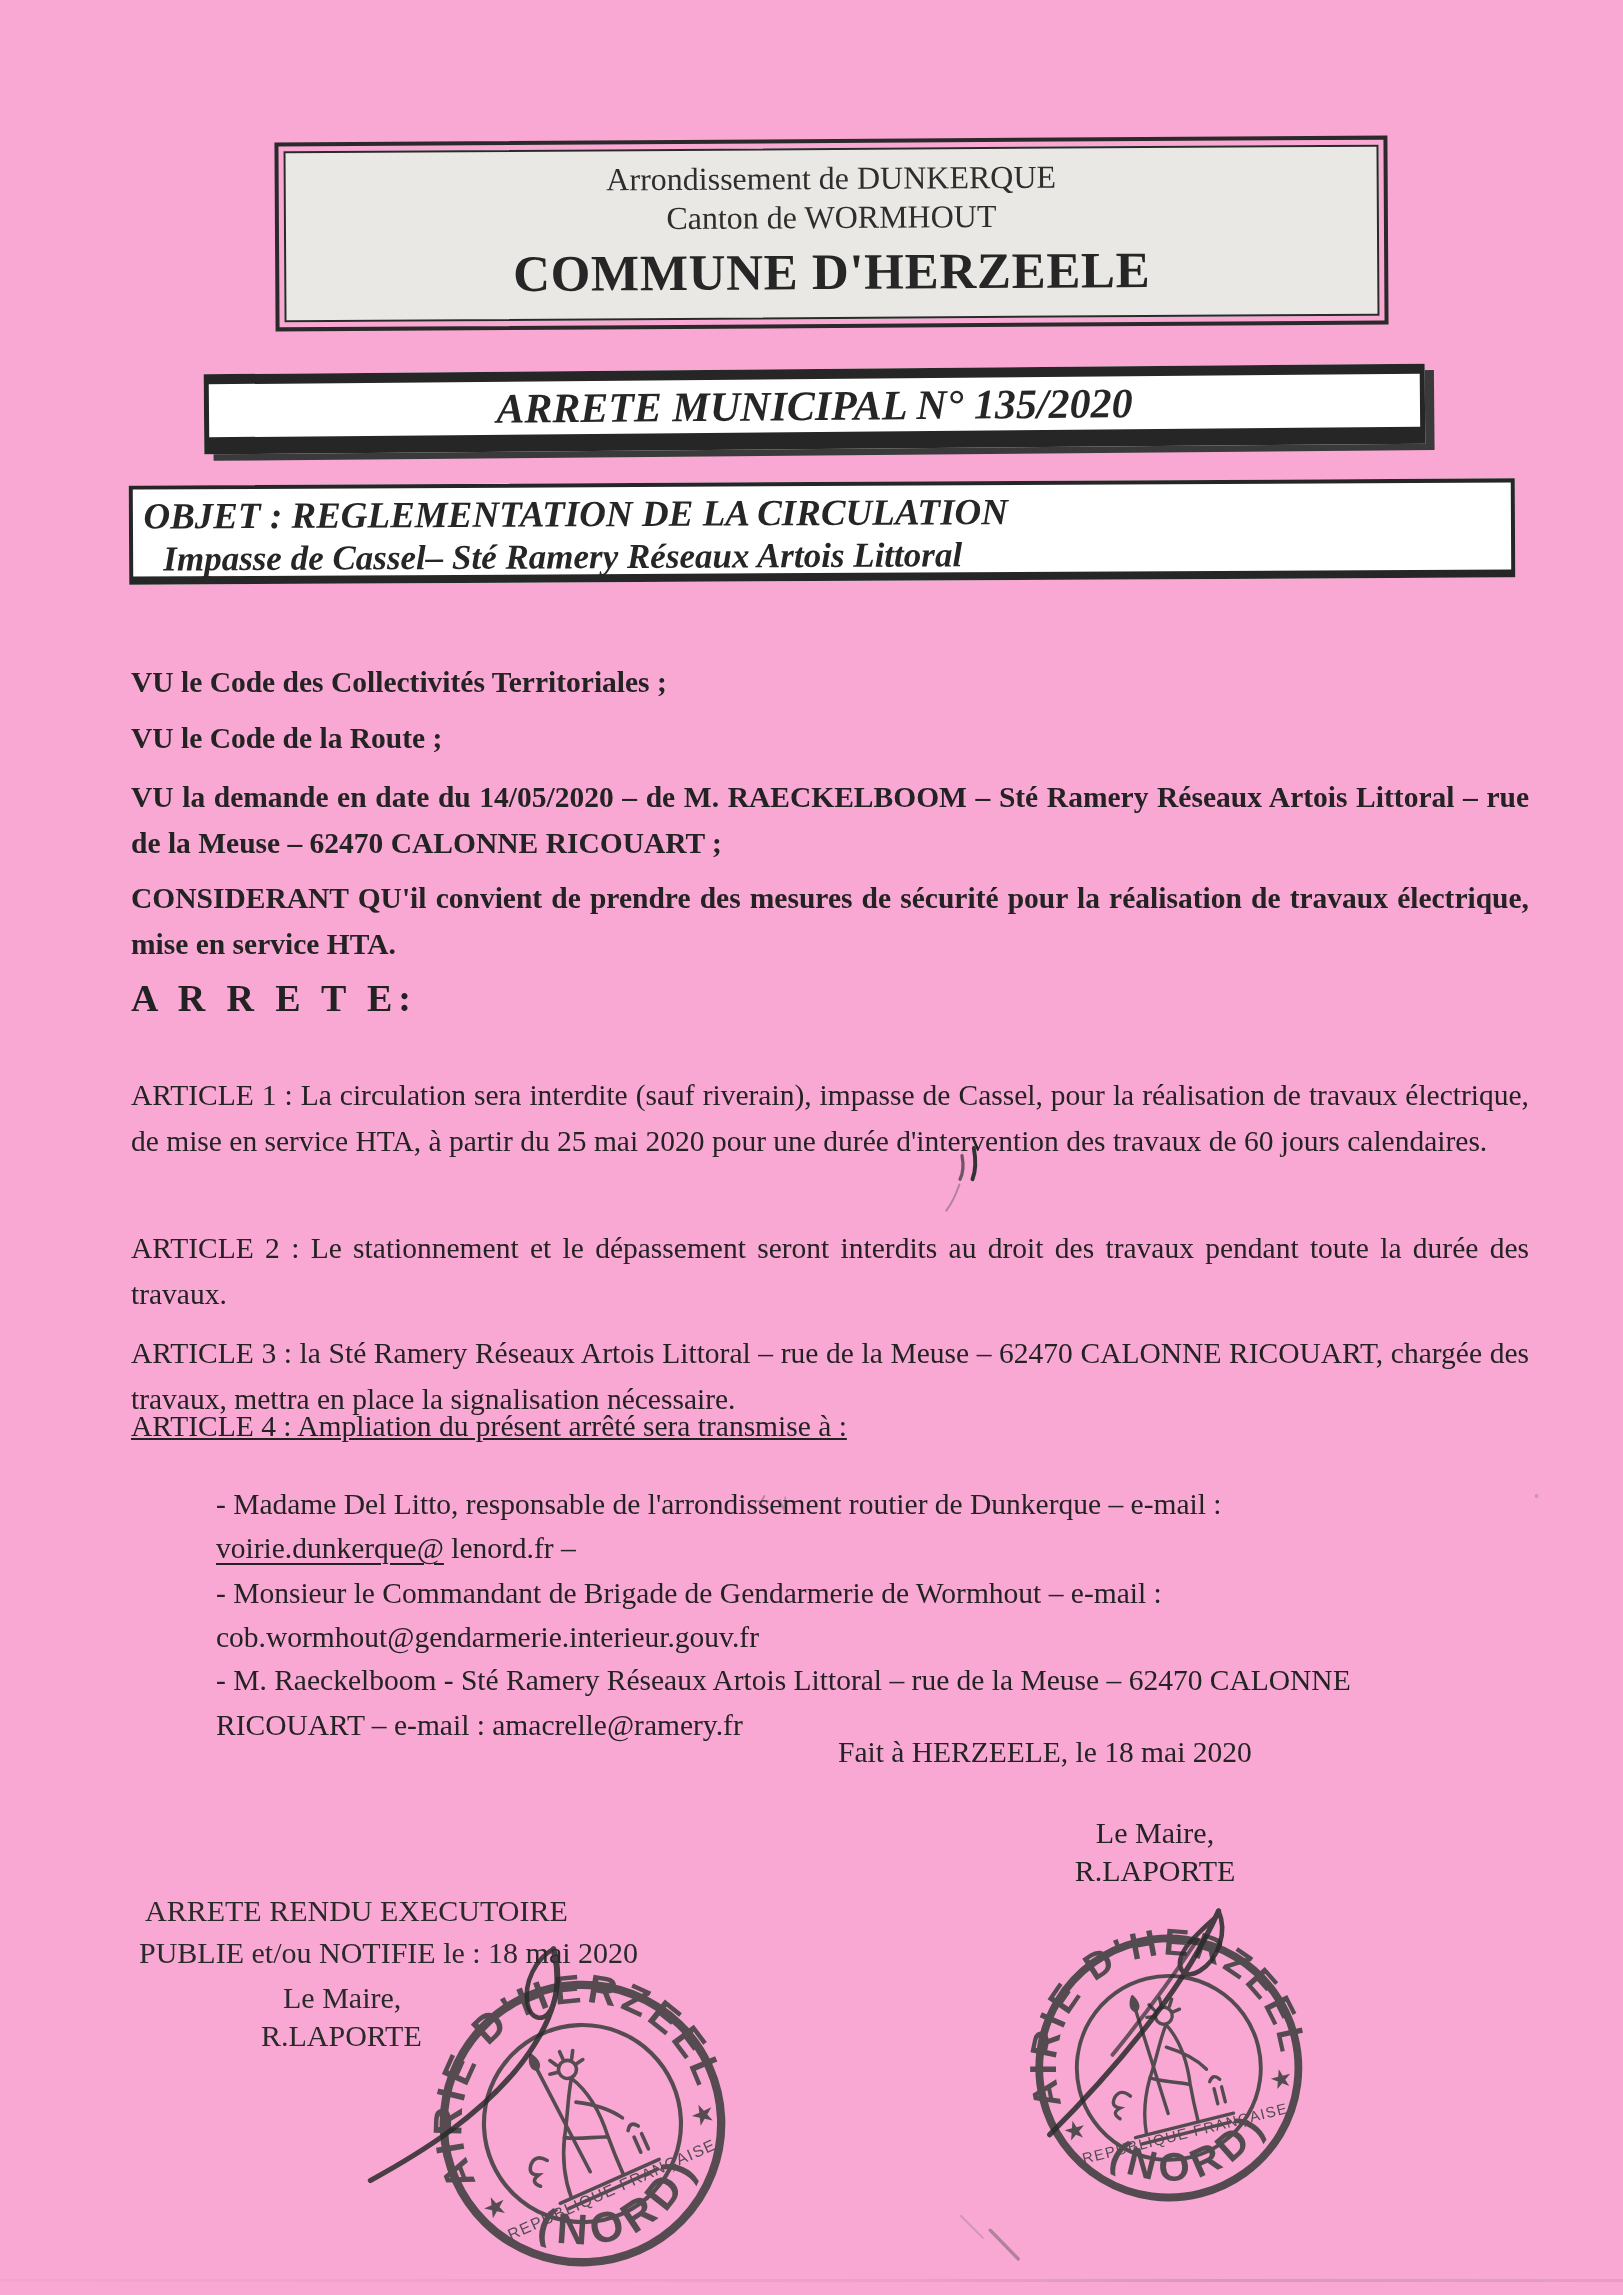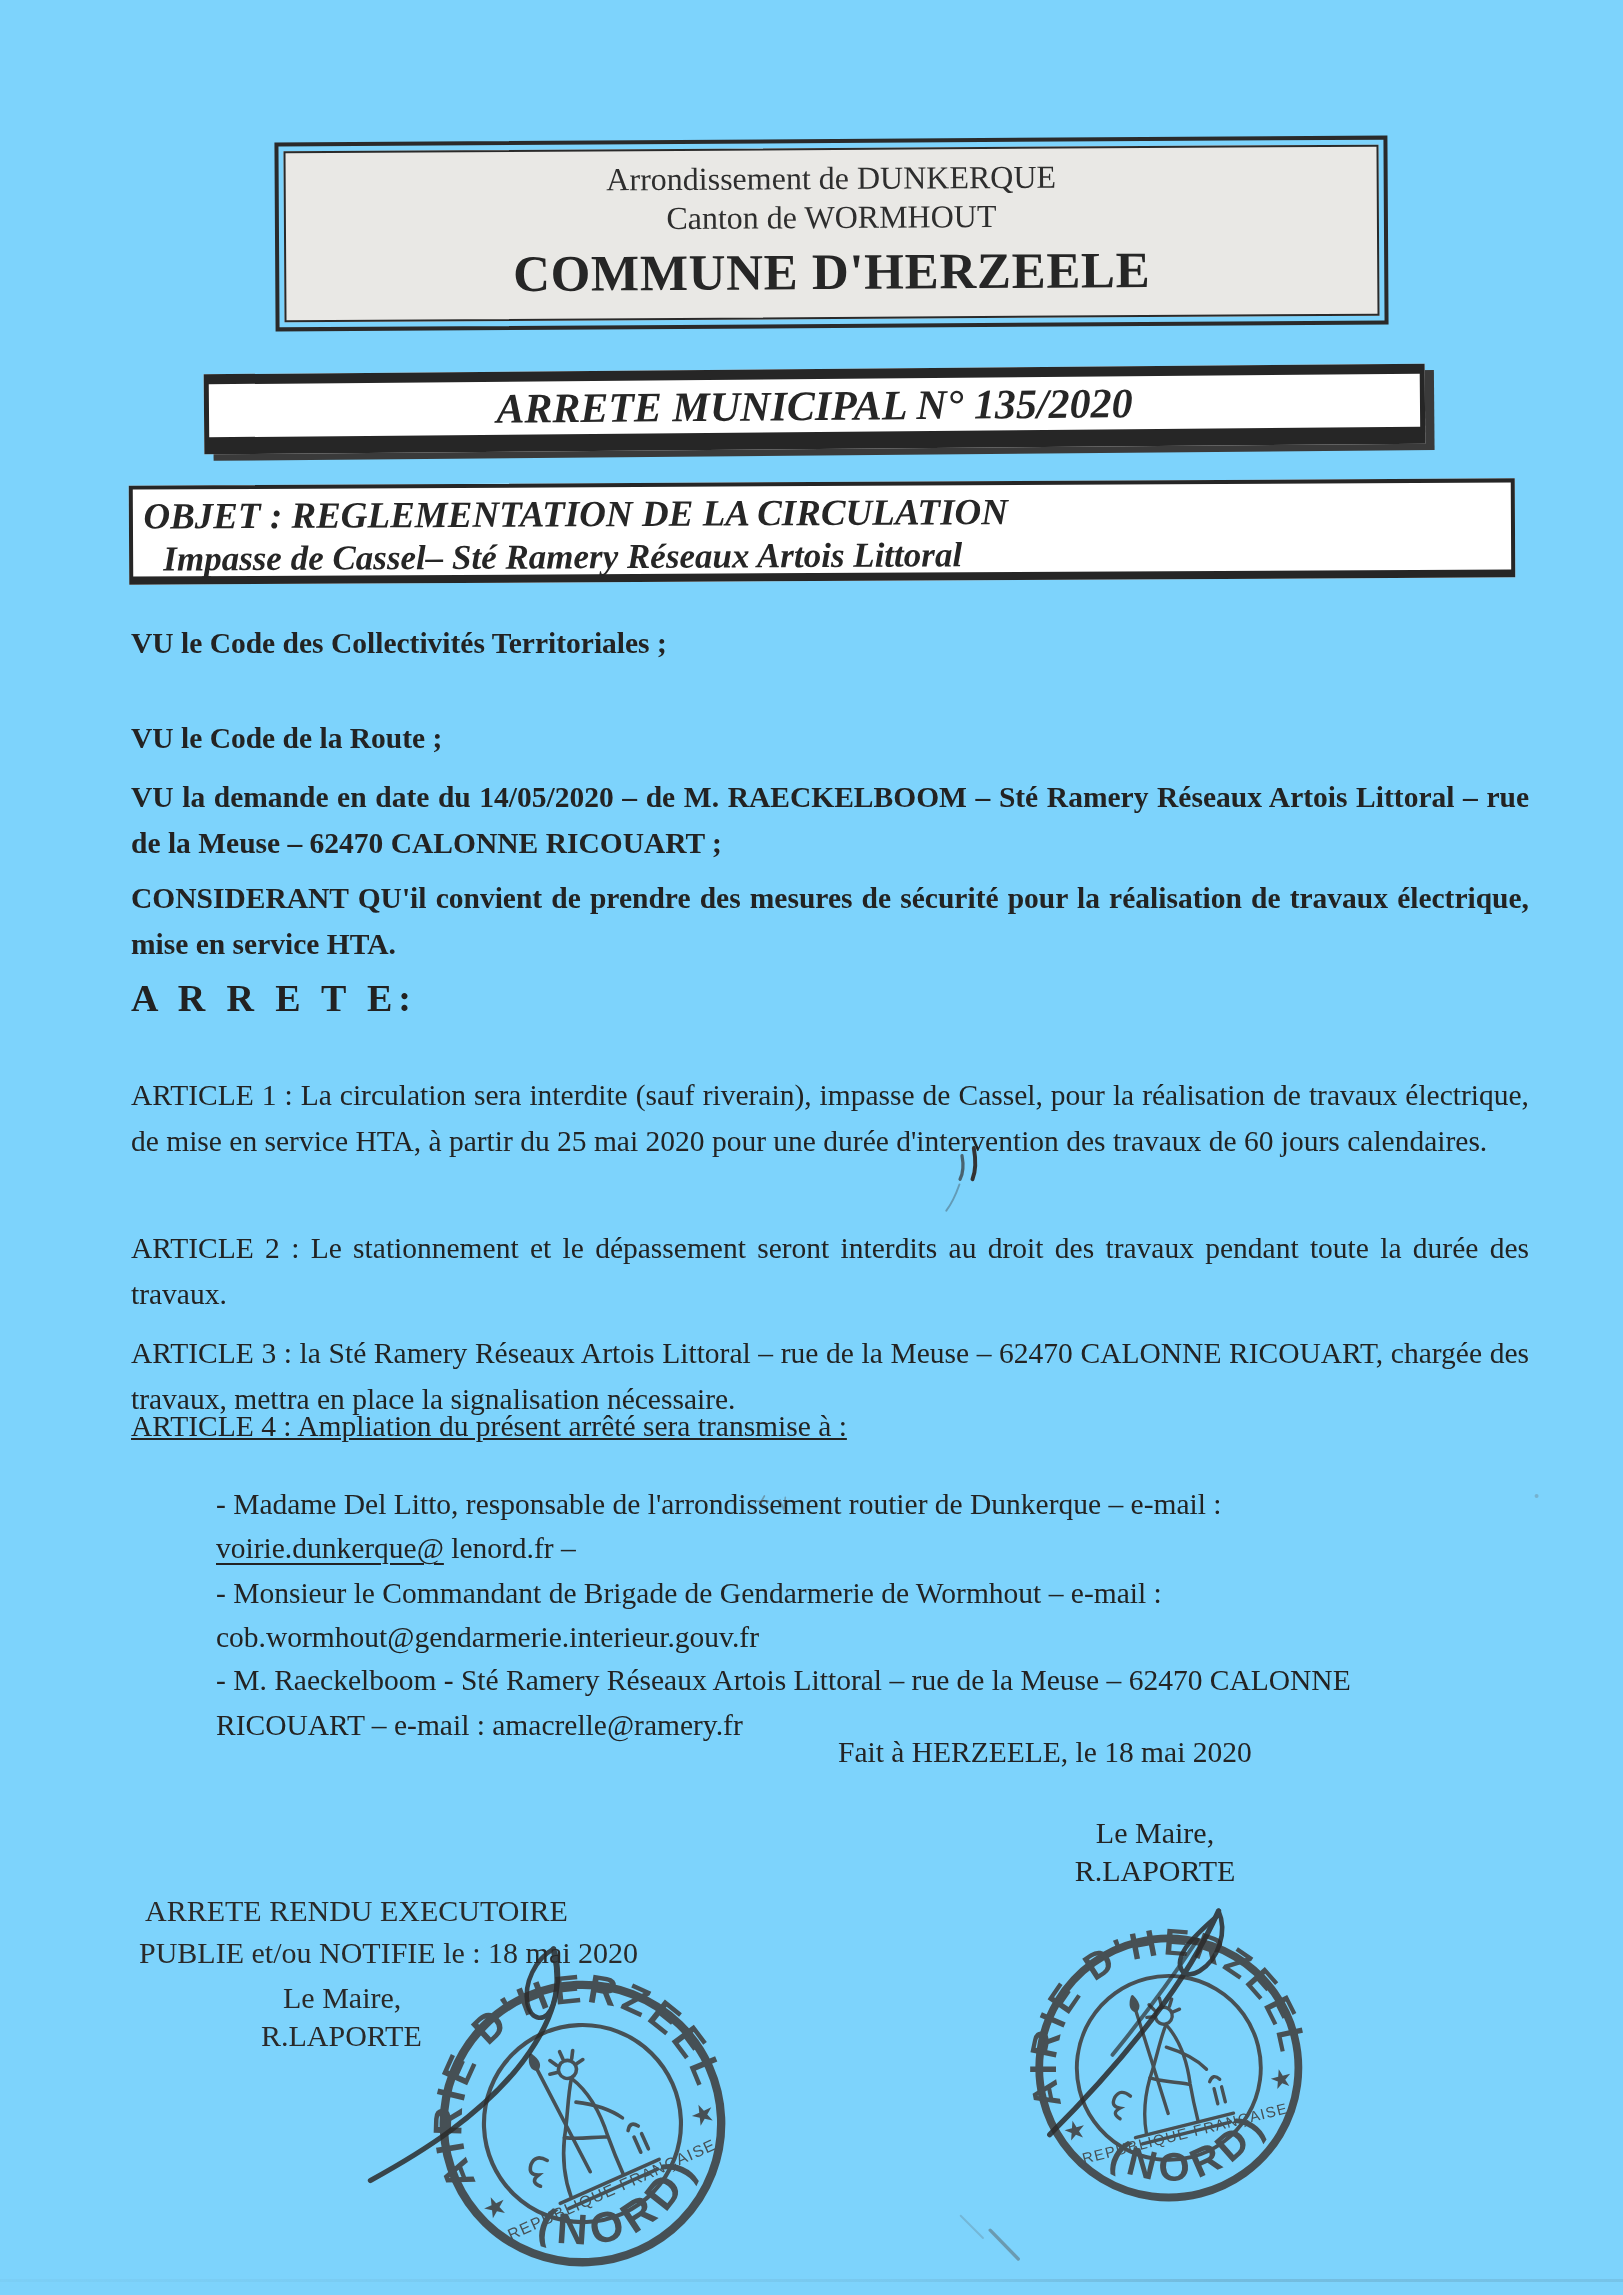--- a/index.html
+++ b/index.html
@@ -1,16 +1,16 @@
 <!DOCTYPE html>
 <html style="font-size:10.5px"><head>
 <meta charset="utf-8">
 <style>
   html,body{margin:0;padding:0;background:#fff;}
-  .page{position:relative;width:1623px;height:2295px;background:#7dd3fc;overflow:hidden;
+  .page{position:relative;width:1623px;height:2295px;background:#f9a8d4;overflow:hidden;
         font-family:"Liberation Serif","DejaVu Serif",serif;color:#242424;}
   .abs{position:absolute;}
 
   
   .header-box{left:275px;top:139px;width:1113px;height:189px;border:4.6px solid #2a2a2a;
               transform:rotate(-0.35deg);box-sizing:border-box;}
   .header-inner{position:absolute;inset:4.6px;border:2.6px solid #2a2a2a;background:#e9e8e5;
                 text-align:center;padding-top:9.2px;box-sizing:border-box;}
   .hline1,.hline2{font-size:32px;color:#2e2e2e;line-height:39px;}
   .hline3{font-size:51px;font-weight:bold;letter-spacing:0.7px;color:#262626;margin-top:6.5px;}
@@ -63,21 +63,21 @@
 
   <div class="abs title-box">
     <div class="title-text">ARRETE MUNICIPAL N° 135/2020</div>
   </div>
 
   <div class="abs objet-box">
     <div class="objet1">OBJET : REGLEMENTATION DE LA CIRCULATION</div>
     <div class="objet2">Impasse de Cassel– Sté Ramery Réseaux Artois Littoral</div>
   </div>
 
-  <div class="abs para bold" style="top:620px;">VU le Code des Collectivités Territoriales ;</div>
+  <div class="abs para bold" style="top:659px;">VU le Code des Collectivités Territoriales ;</div>
   <div class="abs para bold" style="top:715px;">VU le Code de la Route ;</div>
   <div class="abs para bold just" style="top:774px;">VU la demande en date du 14/05/2020 – de M. RAECKELBOOM – Sté Ramery Réseaux Artois Littoral – rue de la Meuse – 62470 CALONNE RICOUART ;</div>
   <div class="abs para bold just" style="top:875px;">CONSIDERANT QU'il convient de prendre des mesures de sécurité pour la réalisation de travaux électrique, mise en service HTA.</div>
   <div class="abs para arrete-head" style="top:975px;">A R R E T E:</div>
   <div class="abs para just" style="top:1072px;">ARTICLE 1 :  La circulation sera interdite (sauf riverain), impasse de Cassel, pour la réalisation de travaux électrique, de mise en service HTA, à partir du 25 mai 2020 pour une durée d'intervention des travaux de 60 jours calendaires.</div>
   <div class="abs para just" style="top:1225px;">ARTICLE 2 : Le stationnement et le dépassement seront interdits au droit des travaux pendant toute la durée des travaux.</div>
   <div class="abs para just" style="top:1330px;">ARTICLE 3 : la Sté Ramery Réseaux Artois Littoral – rue de la Meuse – 62470 CALONNE RICOUART, chargée des travaux, mettra en place la signalisation nécessaire.</div>
   <div class="abs para" style="top:1403px;text-decoration:underline;">ARTICLE 4 : Ampliation du présent arrêté sera transmise à :</div>
 
   <div class="abs para indent" style="top:1481px;">- Madame Del Litto, responsable de l'arrondissement routier de Dunkerque – e-mail :</div>

